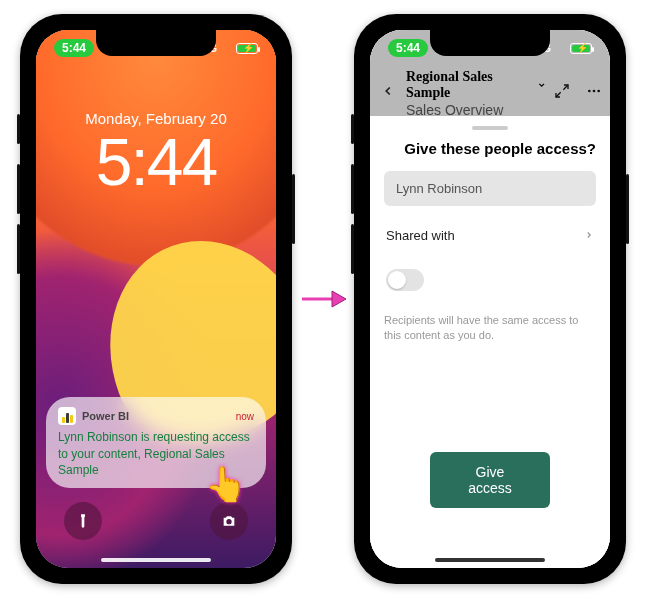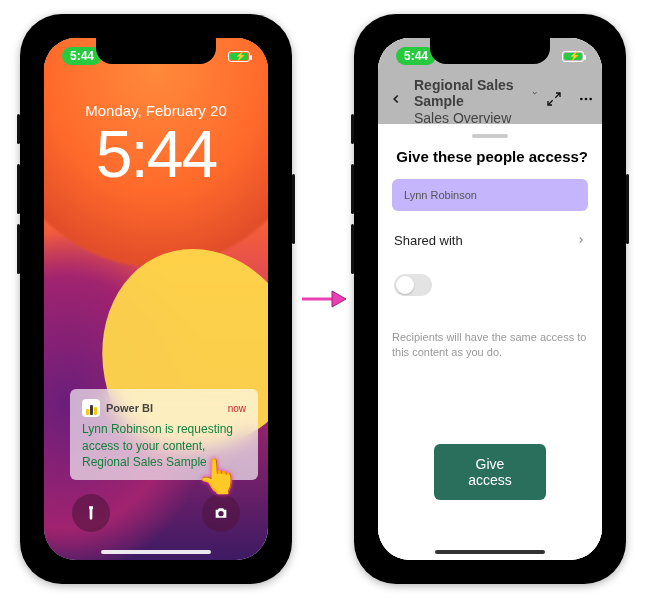--- a/index.html
+++ b/index.html
@@ -12,21 +12,21 @@
     align-items: center;
     justify-content: center;
     gap: 8px;
     padding: 10px;
   }
   .phone {
     width: 272px;
     height: 570px;
     border-radius: 42px;
     background: #000;
-    padding: 24px;
+    padding: 16px;
     position: relative;
     box-shadow: 0 2px 8px rgba(0,0,0,.3);
   }
   .side-btn { position:absolute; background:#111; border-radius:3px; }
   .sb-l1{left:-3px; top:100px; width:3px; height:30px;}
   .sb-l2{left:-3px; top:150px; width:3px; height:50px;}
   .sb-l3{left:-3px; top:210px; width:3px; height:50px;}
   .sb-r {right:-3px; top:160px; width:3px; height:70px;}
   .screen {
     width: 100%; height: 100%;
@@ -79,28 +79,28 @@
       radial-gradient(140% 70% at 50% 5%, #ff8a3c 0%, #ff6a2b 35%, #e24d2a 55%, transparent 56%),
       radial-gradient(120% 60% at 10% 70%, #6a1e7b 0%, #a0236f 40%, transparent 55%),
       linear-gradient(180deg,#ff7a3a 0%,#ff6a2b 30%,#d23a66 55%,#a0236f 70%,#3d1b63 100%);
   }
   .lock-bg::before{
     content:"";position:absolute;right:-30px;top:210px;width:200px;height:200px;
     background:#ffd84a;border-radius:50% 50% 50% 50% / 60% 60% 40% 40%;
     transform:rotate(-20deg);opacity:.95;
   }
   .lock-time{
-    position:absolute;top:64px;left:0;right:0;text-align:center;color:#fff;
+    position:absolute;top:80px;left:0;right:0;text-align:center;color:#fff;
   }
   .lock-date{font-size:15px;font-weight:500;margin-bottom:2px;}
   .lock-hour{font-size:66px;font-weight:300;letter-spacing:-2px;line-height:1;}
   .notif{
-    position:absolute;left:26px;right:10px;bottom:80px;
+    position:absolute;left:10px;right:10px;bottom:80px;
     background:rgba(255,255,255,.65);backdrop-filter:blur(10px);
-    border-radius:6px;padding:10px 12px;
+    border-radius:24px;padding:10px 12px;
   }
   .notif-top{display:flex;align-items:center;justify-content:space-between;font-size:11px;}
   .notif-app{display:flex;align-items:center;gap:6px;color:#444;font-weight:600;}
   .app-icon{width:18px;height:18px;border-radius:4px;background:#fff;display:flex;align-items:flex-end;justify-content:center;padding:2px;gap:1px;}
   .app-icon span{width:3px;border-radius:1px;}
   .app-icon span:nth-child(1){height:6px;background:#f2c811;}
   .app-icon span:nth-child(2){height:10px;background:#3a3a3a;}
   .app-icon span:nth-child(3){height:8px;background:#f2c811;}
   .notif-now{color:#c23;font-size:10px;margin-left:48px;}
   .notif-body{font-size:12px;color:#15803d;margin-top:4px;line-height:1.35;}
@@ -117,49 +117,49 @@
 
   
   .app-bg{position:absolute;inset:0;background:#fff;}
   .app-header{
     position:absolute;top:0;left:0;right:0;height:86px;
     background:#b8b8b8;padding-top:40px;
     display:flex;align-items:center;
   }
   .hdr-back{width:36px;text-align:center;color:#222;}
   .hdr-mid{flex:1;}
-  .hdr-title{font-size:14px;font-weight:600;color:#404040;display:flex;align-items:center;gap:4px;}
+  .hdr-title{font-size:14px;font-weight:600;color:#000000;display:flex;align-items:center;gap:4px;font-family:Liberation Serif, serif;}
   .hdr-sub{font-size:14px;color:#444;margin-top:1px;}
   .hdr-act{width:32px;text-align:center;color:#111;}
   .sheet{
     position:absolute;top:86px;left:0;right:0;bottom:0;background:#fff;
     border-top-left-radius:14px;border-top-right-radius:14px;
     padding:10px 14px 60px;
   }
   .grabber{width:36px;height:4px;background:#ccc;border-radius:3px;margin:0 auto 10px;}
   .sheet-title{font-size:15px;font-weight:700;text-align:right;margin-bottom:14px;}
   .field{
-    background:#c4b5fd;border-radius:6px;padding:10px 12px;font-size:11px;
+    background:#e5e5e5;border-radius:6px;padding:10px 12px;font-size:13px;
     color:#555;margin-bottom:10px;
   }
   .msg{min-height:64px;color:#222;line-height:1.45;}
   .row{
     display:flex;justify-content:space-between;
     padding:12px 2px;font-size:13px;color:#222;border-bottom:0;
   }
   .row + .row{margin-top:2px;}
   .chev{color:#999;}
   .toggle{
     width:38px;height:22px;border-radius:12px;background:#e3e3e3;position:relative;
   }
   .toggle::after{
     content:"";position:absolute;top:2px;left:2px;width:18px;height:18px;
     background:#fff;border-radius:50%;box-shadow:0 1px 2px rgba(0,0,0,.2);
   }
-  .hint{font-size:11px;color:#999;margin-top:22px;line-height:1.4;}
+  .hint{font-size:11px;color:#999;margin-top:10px;line-height:1.4;}
   .cta{
     position:absolute;bottom:60px;left:50%;transform:translateX(-50%);
     background:#2a6e5c;color:#fff;border:none;border-radius:6px;
     padding:12px 26px;font-size:14px;font-weight:500;text-align:center;
   }
 
   
   .arrow{
     width:46px;display:flex;align-items:center;justify-content:center;
   }

